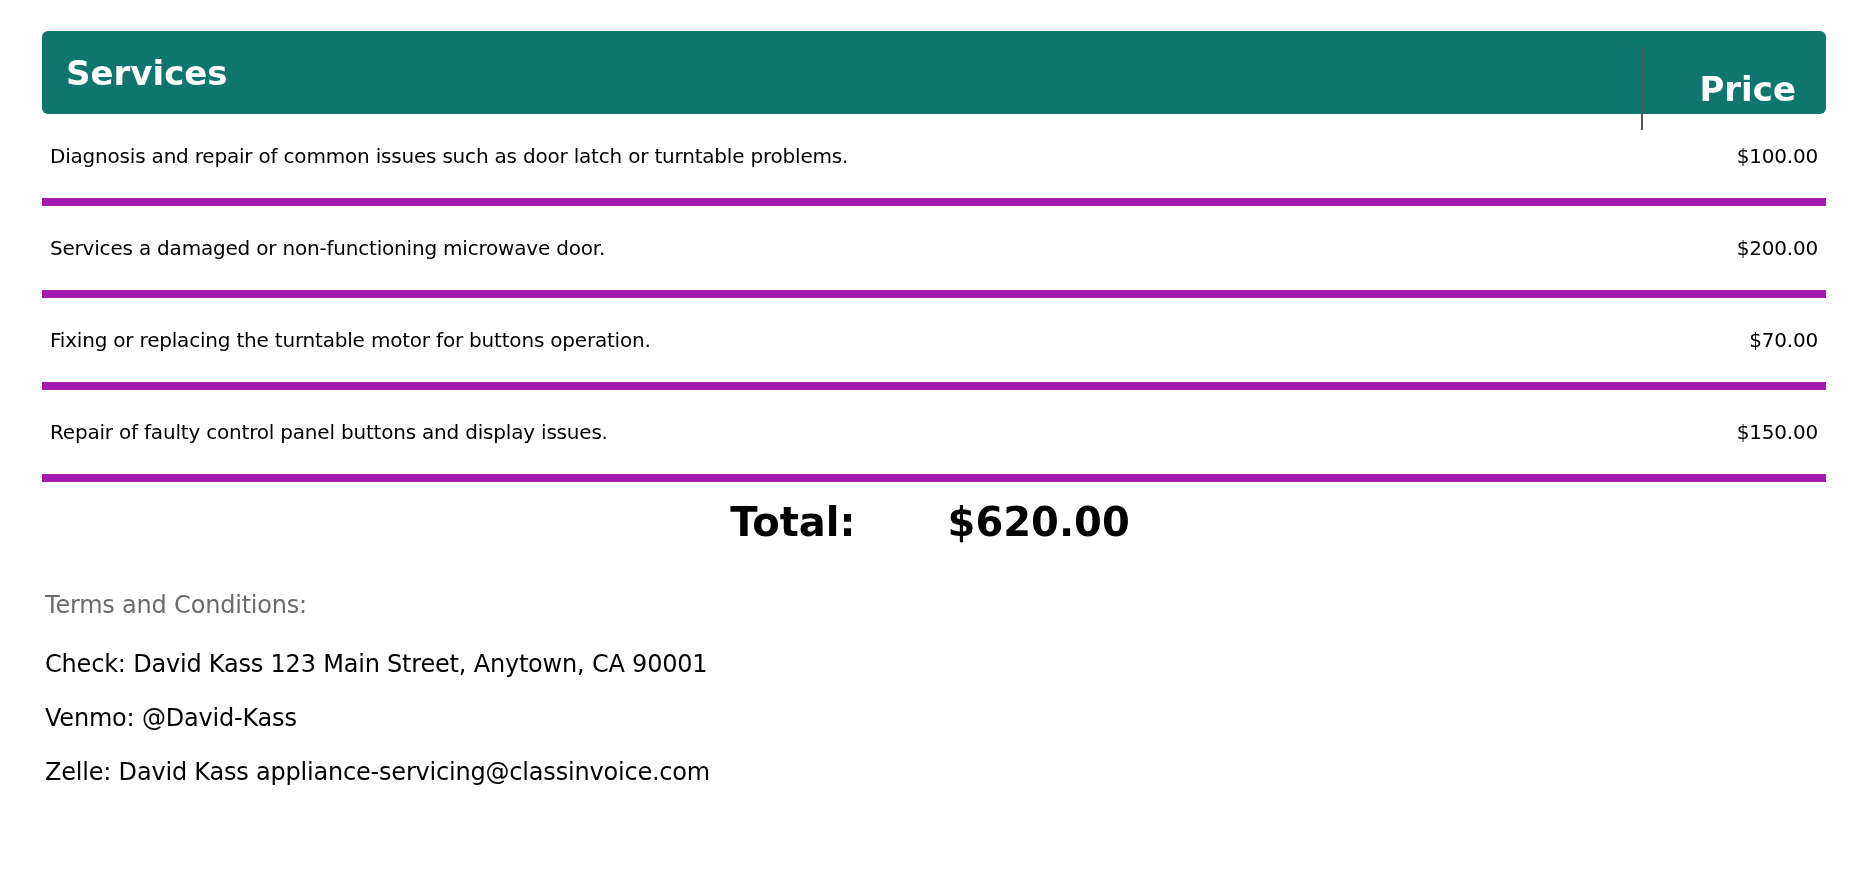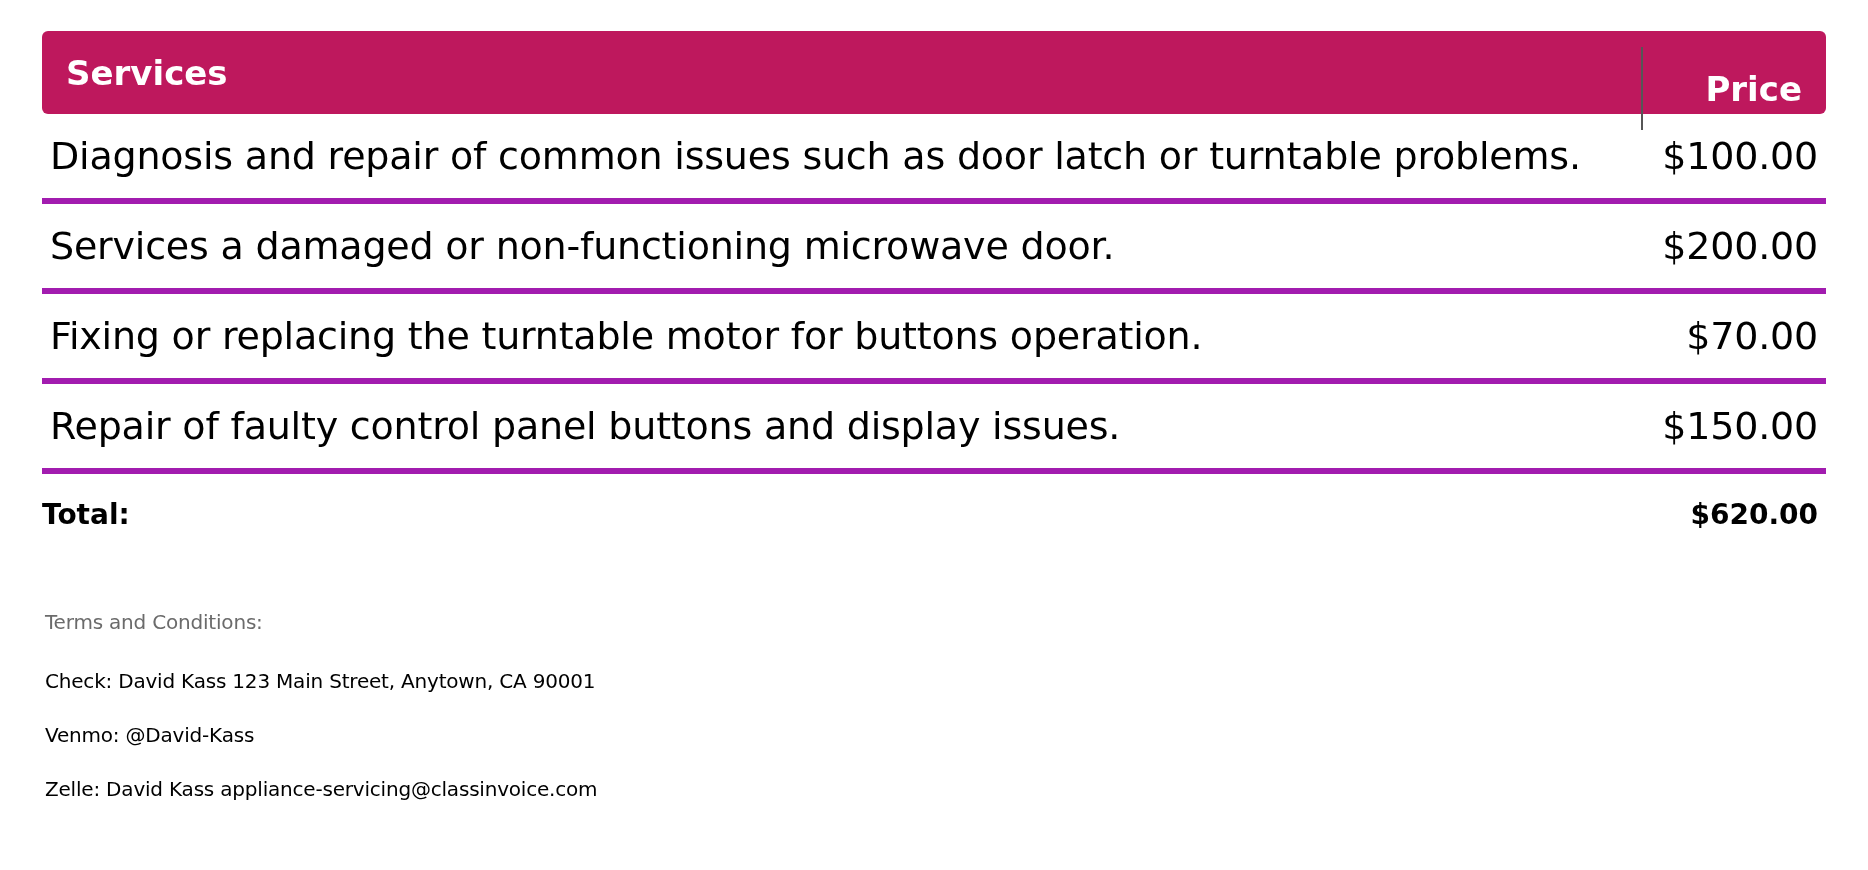--- a/index.html
+++ b/index.html
@@ -17,21 +17,21 @@
     }
     .table {
       position: absolute;
       left: 42px;
       top: 31px;
       width: 1784px;
     }
     .thead {
       position: relative;
       height: 83px;
-      background: #be185d;
+      background: #0f766e;
       border-radius: 6px;
       display: flex;
       align-items: center;
       color: #ffffff;
       font-weight: bold;
       font-size: 34px;
     }
     .th-services {
       flex: 1;
       padding-left: 24px;
@@ -40,60 +40,60 @@
       align-items: center;
     }
     .th-price {
       width: 185px;
       height: 100%;
       box-sizing: border-box;
       border-left: 2px solid #565656;
       display: flex;
       align-items: center;
       justify-content: flex-end;
-      padding-right: 24px;
+      padding-right: 30px;
       margin-top: 32px;
     }
     .row {
       height: 84px;
-      border-bottom: 6px solid #a21caf;
+      border-bottom: 8px solid #a21caf;
       display: flex;
       align-items: center;
-      font-size: 38px;
+      font-size: 20px;
       letter-spacing: -0.2px;
     }
     .row .desc {
       flex: 1;
       padding-left: 8px;
       white-space: nowrap;
     }
     .row .price {
       width: 200px;
       text-align: right;
       padding-right: 8px;
     }
     .total-row {
       height: 80px;
       display: flex;
       align-items: center;
-      justify-content: space-between;
+      justify-content: center;
       font-weight: bold;
-      font-size: 28px;
+      font-size: 40px;
     }
     .total-label {
       margin-right: 92px;
     }
     .total-value {
       padding-right: 8px;
     }
     .terms {
       position: absolute;
       left: 45px;
-      top: 600px;
-      font-size: 20px;
+      top: 583px;
+      font-size: 24px;
       letter-spacing: -0.2px;
     }
     .terms .terms-title {
       color: #6b6b6b;
       height: 54px;
       line-height: 44px;
     }
     .terms .line {
       height: 54px;
       line-height: 54px;

